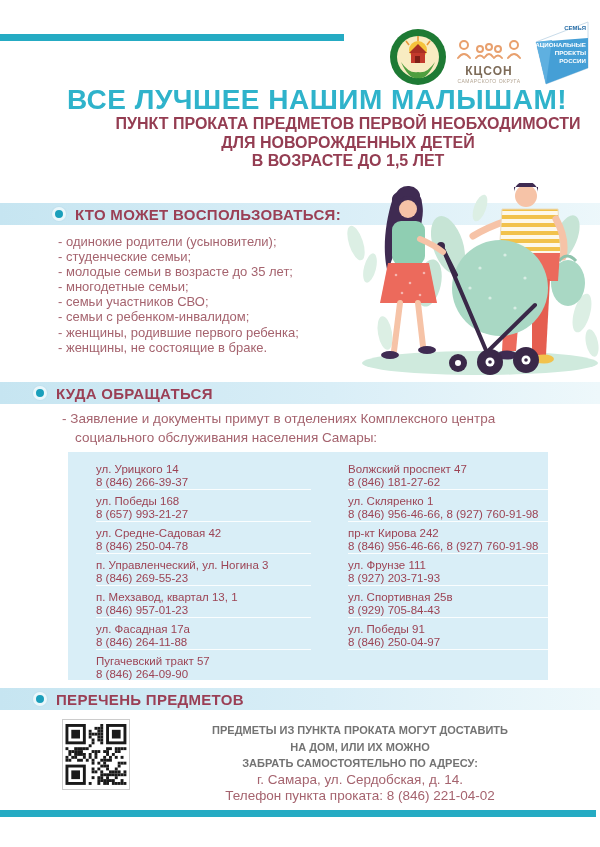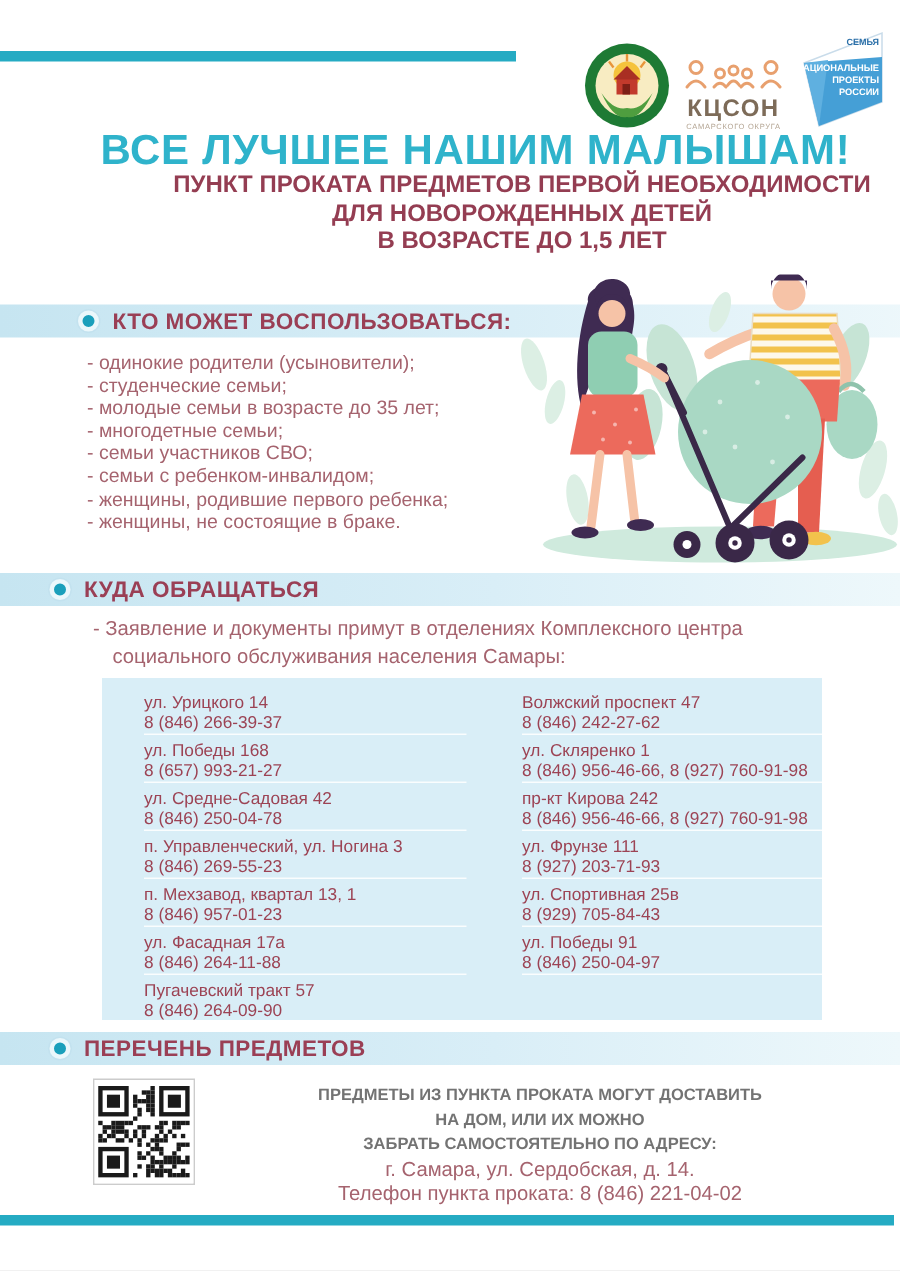--- a/index.html
+++ b/index.html
@@ -80,21 +80,21 @@
         <circle cx="62" cy="7" r="4"></circle>
           <path d="M56,20 Q62,12 68,20"></path>
         <circle cx="28" cy="11" r="3"></circle>
           <path d="M24,20 Q28,15 32,20"></path>
         <circle cx="37" cy="9" r="3"></circle>
           <path d="M33,19 Q37,13 41,19"></path>
         <circle cx="46" cy="11" r="3"></circle>
           <path d="M42,20 Q46,15 50,20"></path>
       </g>
     </svg>
-    <div style="text-align:center;color:#7d6b58;font-weight:bold;font-size:16px;letter-spacing:1px;">КЦСОН</div>
+    <div style="text-align:center;color:#7d6b58;font-weight:bold;font-size:12px;letter-spacing:1px;">КЦСОН</div>
     <div style="text-align:center;color:#b3a492;font-size:5px;letter-spacing:.5px;">САМАРСКОГО ОКРУГА</div>
   </div>
 
   <div class="logo" style="left:522px;top:16px;">
     <svg width="74" height="74" viewBox="0 0 74 74">
       <path d="M14,26 L66,6 L66,52 L24,68 Z" fill="#ffffff" stroke="#c9dcea" stroke-width="1"></path>
       <path d="M14,26 L66,22 L66,52 L24,68 Z" fill="#459fd6"></path>
       <path d="M14,26 L30,24 L24,68 Z" fill="#5fb0e0"></path>
       <text x="64" y="14" text-anchor="end" font-size="6" font-weight="bold" fill="#2a6fa8">СЕМЬЯ</text>
       <text x="64" y="31" text-anchor="end" font-size="6.2" font-weight="bold" fill="#ffffff">НАЦИОНАЛЬНЫЕ</text>
@@ -251,21 +251,21 @@
         <div class="phone">8 (846) 264-11-88</div>
       </div>
       <div class="loc-row">
         <div class="addr">Пугачевский тракт 57</div>
         <div class="phone">8 (846) 264-09-90</div>
       </div>
     </div>
     <div class="loc-col right">
       <div class="loc-row">
         <div class="addr">Волжский проспект 47</div>
-        <div class="phone">8 (846) 242-27-62</div>
+        <div class="phone">8 (846) 181-27-62</div>
       </div>
       <div class="loc-row">
         <div class="addr">ул. Скляренко 1</div>
         <div class="phone">8 (846) 956-46-66, 8 (927) 760-91-98</div>
       </div>
       <div class="loc-row">
         <div class="addr">пр-кт Кирова 242</div>
         <div class="phone">8 (846) 956-46-66, 8 (927) 760-91-98</div>
       </div>
       <div class="loc-row">

